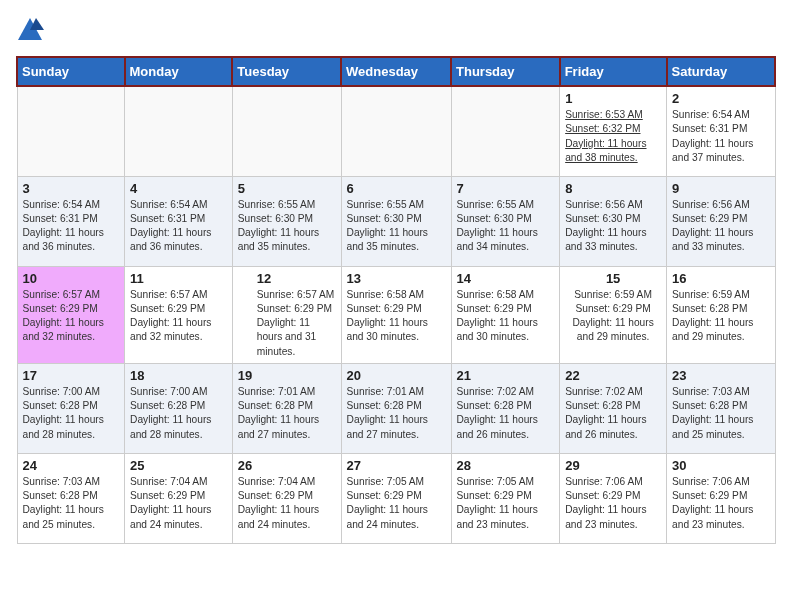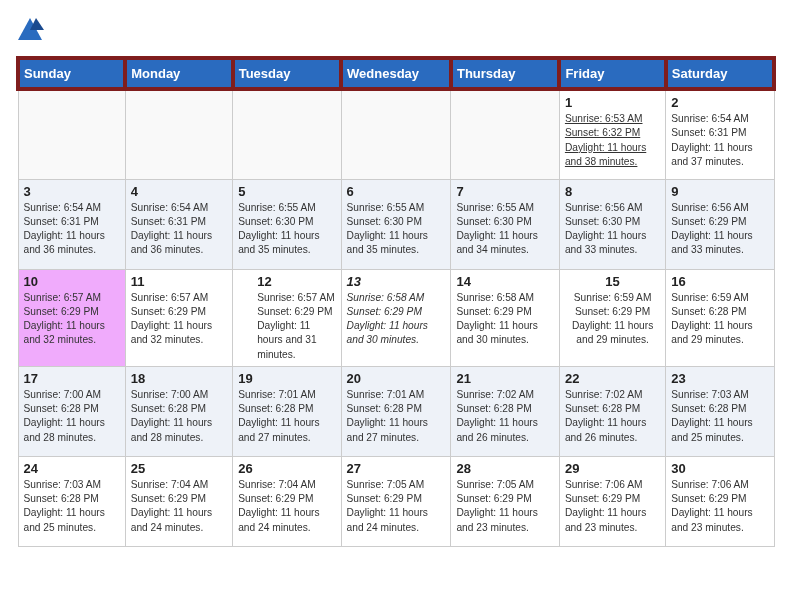--- a/index.html
+++ b/index.html
@@ -47,21 +47,21 @@
     .calendar {
       width: 100%;
       border-collapse: collapse;
     }
     .calendar th {
       background: #2a6bbf;
       color: #fff;
       padding: 6px 4px;
       font-size: 13px;
       text-align: left;
-      border: 4px solid #7f1d1d;
+      border: 2px solid #7f1d1d;
     }
     .calendar td {
       border: 1px solid #ccc;
       vertical-align: top;
       padding: 4px 5px;
       font-size: 10.5px;
       color: #222;
       width: 113px;
       height: 90px;
       background: #fff;
@@ -195,21 +195,21 @@
           <div class="day-info" style="white-space: pre-line;">Sunrise: 6:57 AM
 Sunset: 6:29 PM
 Daylight: 11 hours and 32 minutes.</div>
         </td>
         <td style="background: rgb(255, 255, 255); padding-left: 24px;">
           <span class="day-num">12</span>
           <div class="day-info" style="white-space: pre-line;">Sunrise: 6:57 AM
 Sunset: 6:29 PM
 Daylight: 11 hours and 31 minutes.</div>
         </td>
-        <td style="background: rgb(255, 255, 255); font-style: italic;">
+        <td style="background: rgb(255, 255, 255);">
           <span class="day-num">13</span>
           <div class="day-info" style="white-space: pre-line;">Sunrise: 6:58 AM
 Sunset: 6:29 PM
 Daylight: 11 hours and 30 minutes.</div>
         </td>
         <td style="background: rgb(255, 255, 255);">
           <span class="day-num">14</span>
           <div class="day-info" style="white-space: pre-line;">Sunrise: 6:58 AM
 Sunset: 6:29 PM
 Daylight: 11 hours and 30 minutes.</div>

